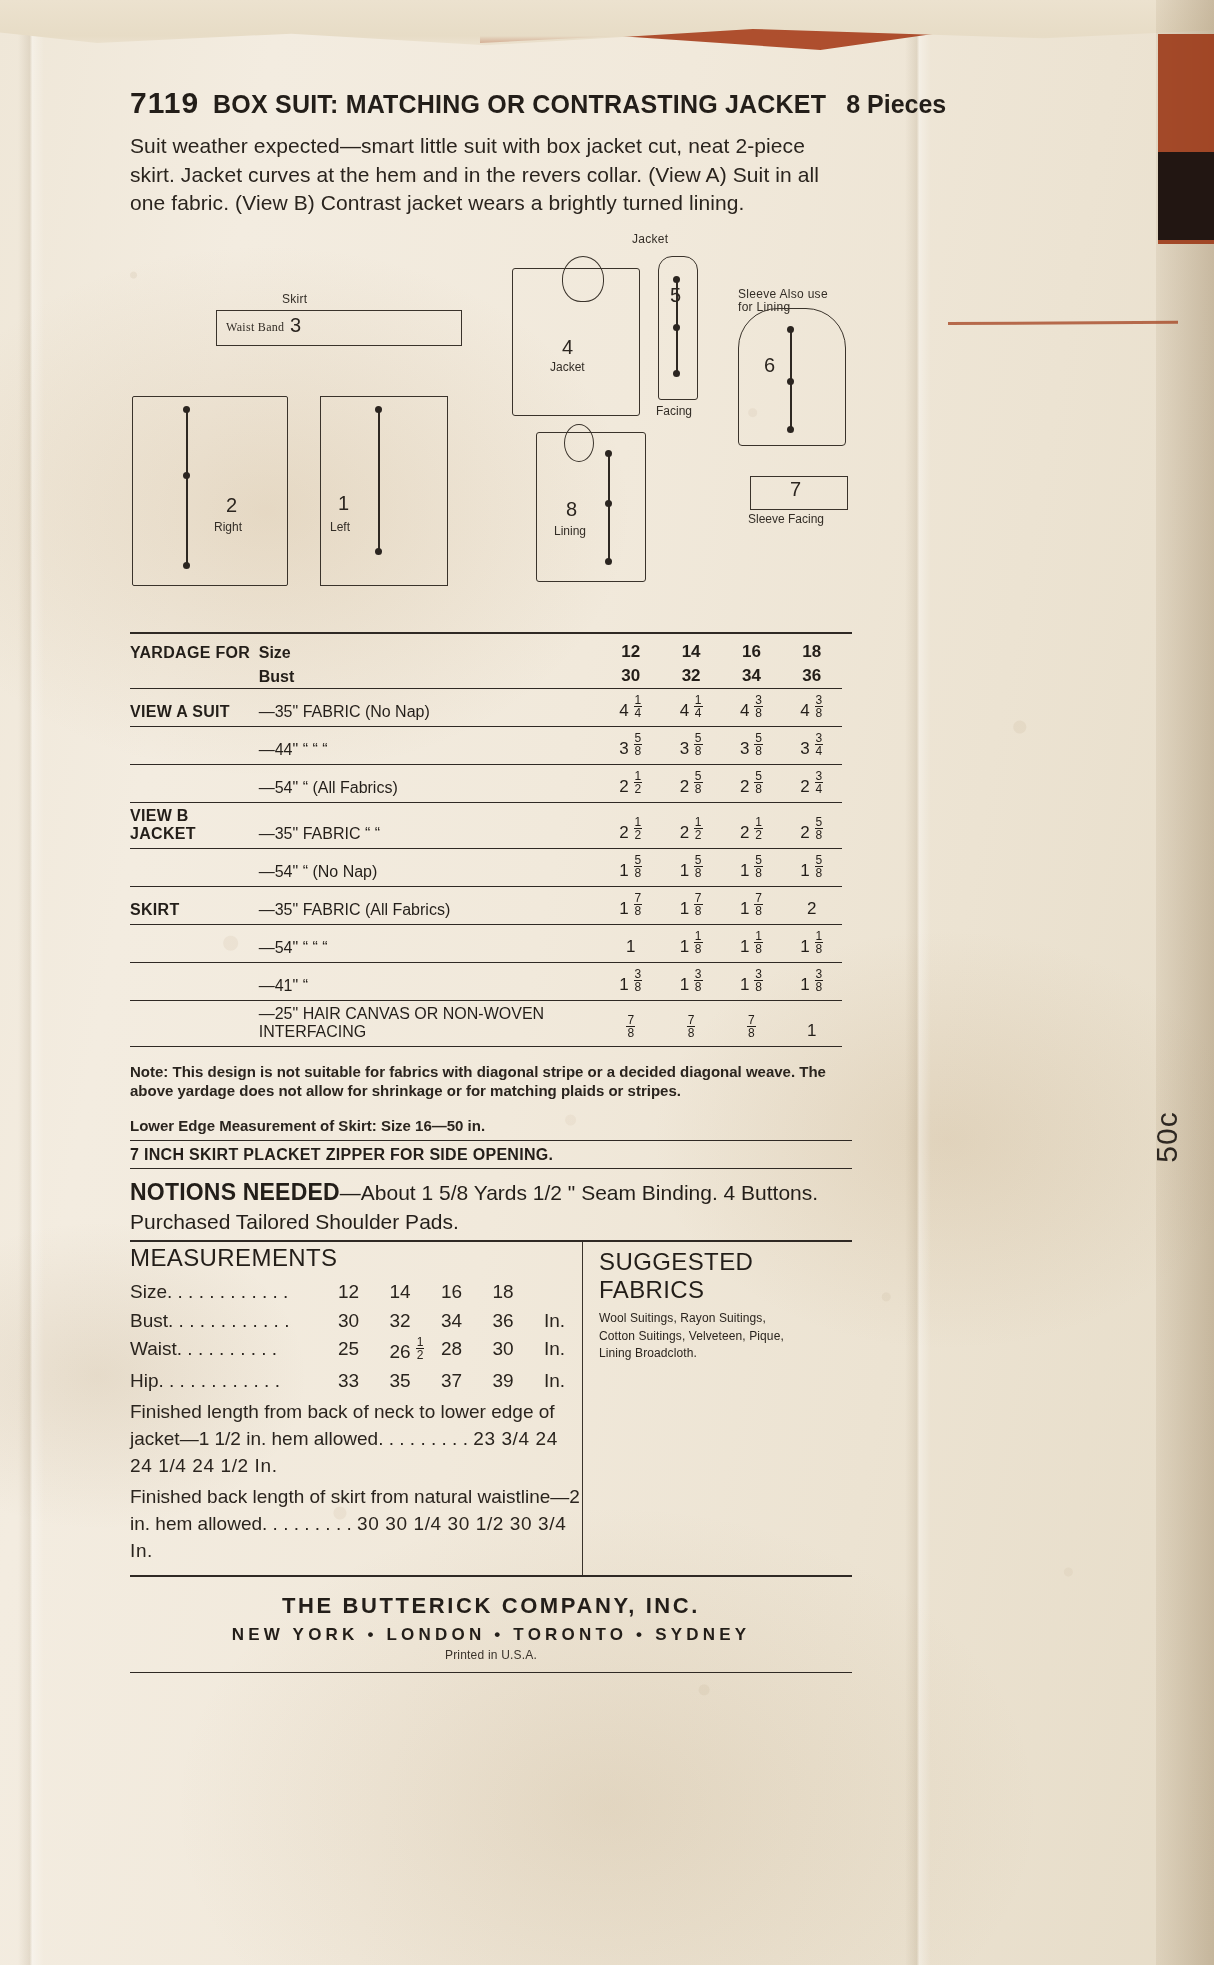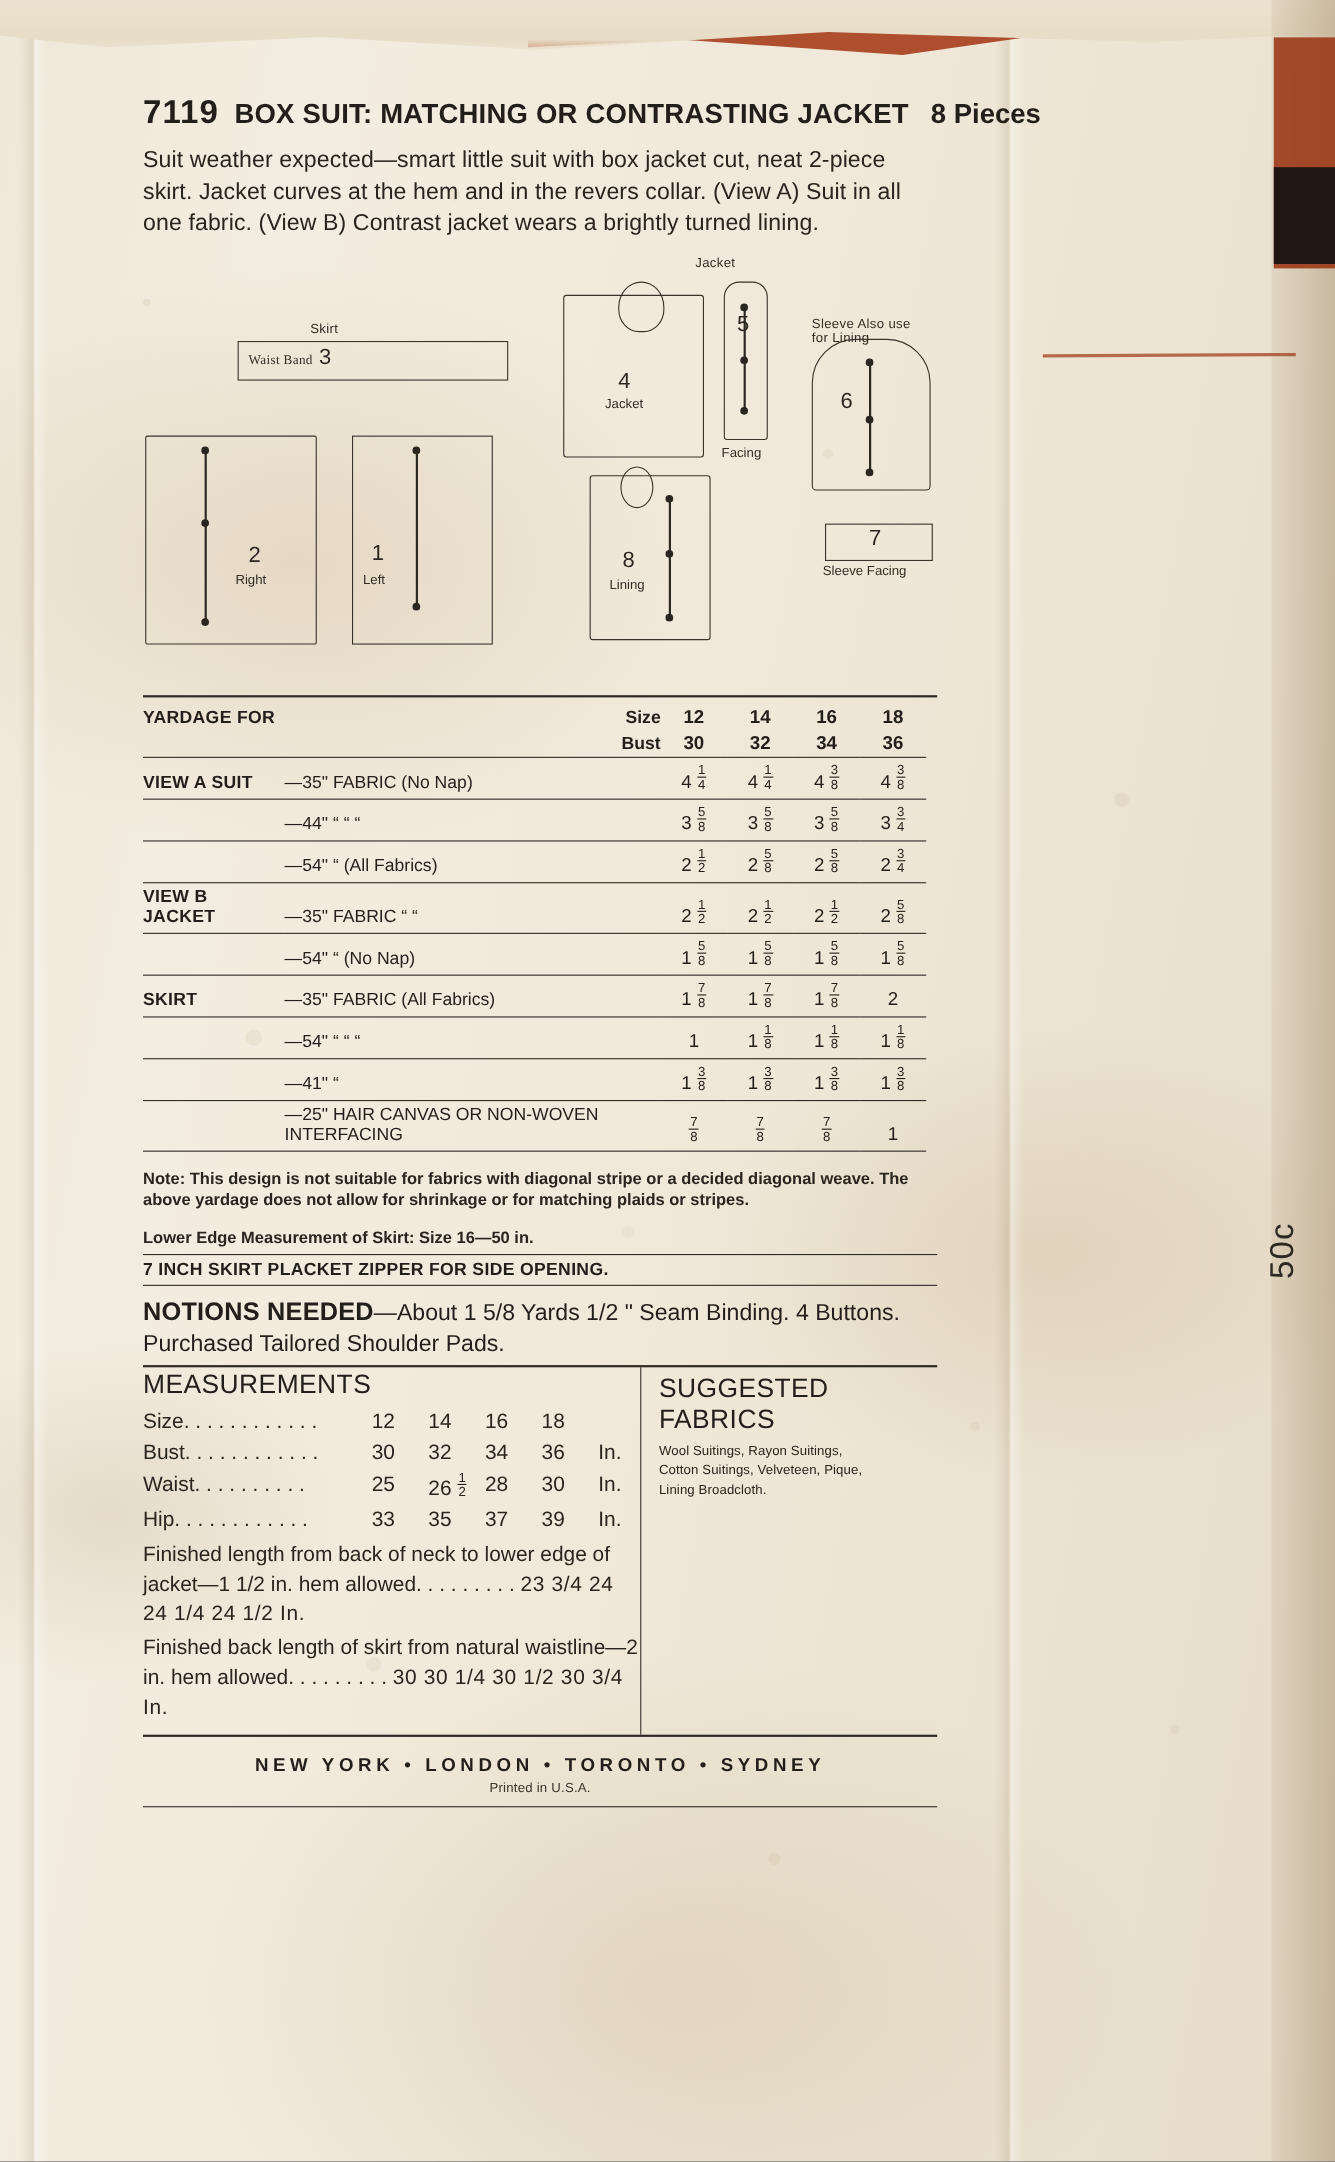--- a/index.html
+++ b/index.html
@@ -77,21 +77,21 @@
 
   
   .yard{margin-top:4px;width:712px;border-collapse:collapse;font-size:16px;color:#231e19;}
   .yard td{padding:4px 0 5px;border-bottom:1.6px solid #2f2924;vertical-align:bottom;}
   .yard tr.first td{border-top:1.6px solid #2f2924;}
   .yard .c-lab{width:128px;font-weight:bold;letter-spacing:.3px;}
   .yard .c-fab{width:340px;}
   .yard .c-num{width:60px;text-align:center;font-size:17px;}
   .yard .hdr td{border-bottom:none;padding:2px 0;}
   .yard .hdr .c-num,.yard .hdr .c-lab2{font-weight:bold;}
-  .sizehdr{font-weight:bold;font-size:16px;text-align:right;padding-right:10px;}
+  .sizehdr{font-weight:bold;font-size:16px;text-align:left;padding-right:10px;}
 
   .fr{display:inline-block;position:relative;top:1px;font-size:12px;line-height:1;text-align:center;vertical-align:baseline;}
   .fr b{display:block;font-weight:normal;border-bottom:1.1px solid #231e19;padding:0 1px;}
   .fr i{display:block;font-style:normal;padding:0 1px;}
 
   .note{font-size:15px;line-height:1.32;margin-top:15px;color:#2a241e;font-weight:bold;}
   .ruleline{border-bottom:1.6px solid #2f2924;margin-top:4px;}
   .zipper{font-size:16px;font-weight:bold;letter-spacing:.3px;padding:5px 0 4px;border-bottom:1.6px solid #2f2924;}
 
   .notions{padding:8px 0 4px;font-size:21px;line-height:1.35;border-bottom:2.2px solid #2f2924;}
@@ -363,19 +363,20 @@
       </div>
       <div class="fabs">
         <div class="sechead">SUGGESTED FABRICS</div>
         <div class="fabline">Wool Suitings, Rayon Suitings,</div>
         <div class="fabline">Cotton Suitings, Velveteen, Pique,</div>
         <div class="fabline">Lining Broadcloth.</div>
       </div>
     </div>
 
     <div class="footer">
+      <div class="f1">THE BUTTERICK COMPANY, INC.</div>
       <div class="f2">NEW YORK  •  LONDON  •  TORONTO  •  SYDNEY</div>
       <div class="f3">Printed in U.S.A.</div>
       <div class="footrule"></div>
     </div>
 
   </div>
 </div>
 
 </body></html>

